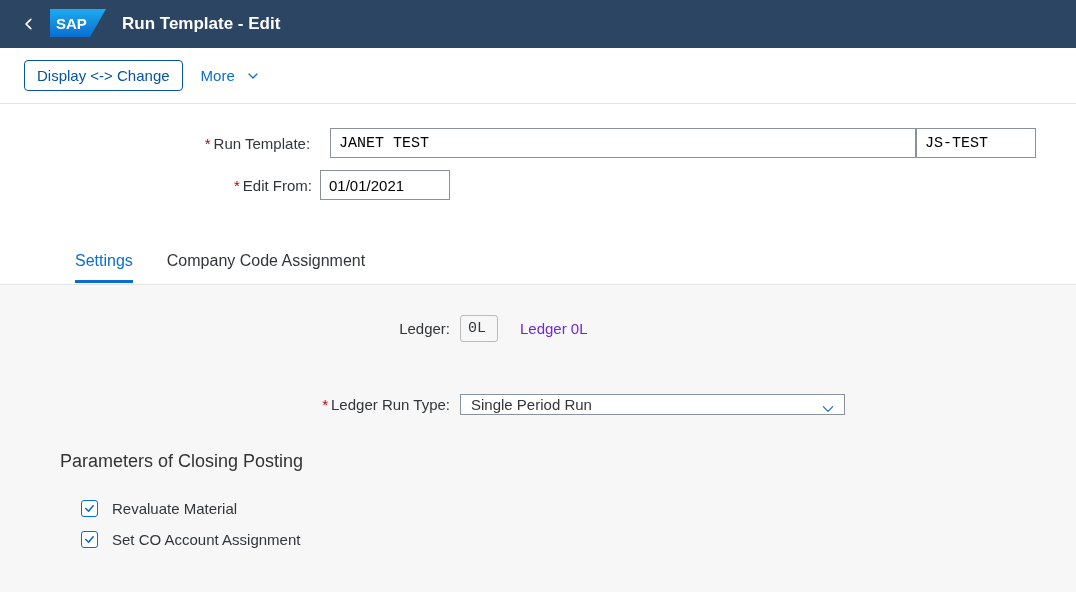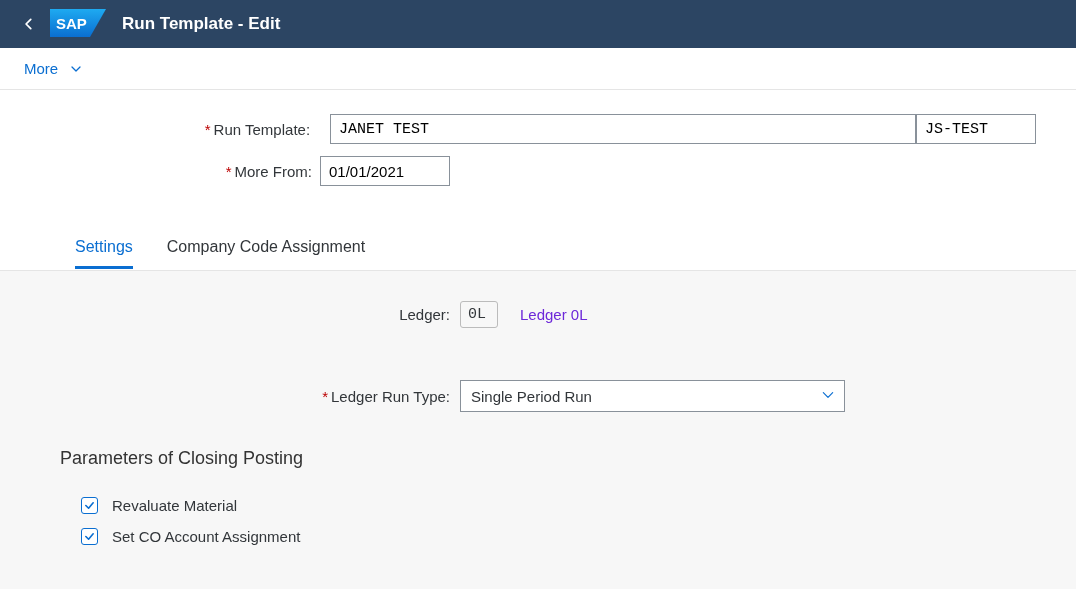--- a/index.html
+++ b/index.html
@@ -26,21 +26,21 @@
   .tabs { display: flex; gap: 34px; padding: 0 40px 0 75px; border-bottom: 1px solid transparent; }
   .tab { padding: 10px 0 10px 0; font-size: 16px; cursor: pointer; }
   .tab.active { color: #0a6ed1; border-bottom: 3px solid #0a6ed1; }
   
   .settings-panel { background: #f7f7f7; padding: 30px 60px; border-top: 1px solid #e5e5e5; }
   .panel-row { display: flex; align-items: center; margin-bottom: 12px; }
   .panel-label { width: 400px; text-align: right; padding-right: 10px; font-size: 15px; }
   .ledger-box { border: 1px solid #bbb; padding: 4px 7px; font-family: "Courier New", monospace; font-size: 15px; width: 38px; text-align: left; background:#f7f7f7; border-radius:3px; }
   .ledger-desc { margin-left: 22px; font-size: 15px; color: #6d28d9; }
   .select-wrap { position: relative; display: inline-block; }
-  .select-box { border: 1px solid #89919a; background: #fff; padding: 6px 34px 6px 10px; font-size: 15px; width: 385px; height: 32px; display:flex; align-items:center; }
+  .select-box { border: 1px solid #89919a; background: #fff; padding: 6px 34px 6px 10px; font-size: 15px; width: 385px; height: 21px; display:flex; align-items:center; }
   .select-chevron { position: absolute; right: 10px; top: 8px; color: #0a6ed1; }
   
   .section-head { font-size: 18px; font-weight: normal; color: #333; margin: 36px 0 28px 0; }
   .checkbox-row { display: flex; align-items: center; gap: 14px; margin-bottom: 14px; margin-left: 21px; }
   .checkbox { width: 17px; height: 17px; border: 1.5px solid #0a6ed1; border-radius: 3px; display:flex; align-items:center; justify-content:center; background:#fff; cursor:pointer; }
   .checkbox svg { width: 11px; height: 11px; }
   .checkbox-label { font-size: 15px; }
   
   .spacer { height: 40px; }
 </style>
@@ -62,36 +62,37 @@
           </linearGradient>
         </defs>
       <polygon points="0,0 56,0 40,28 0,28" fill="url(#g)"></polygon>
       <text x="6" y="20" font-family="Arial" font-weight="bold" font-size="15" fill="#fff">SAP</text>
     </svg>
   </div>
   <div class="header-title">Run Template - Edit</div>
 </div>
 
 <div class="toolbar">
+  <button class="display-change-btn">Display &lt;-&gt; Change</button>
   <span class="more-btn">
     <span>More</span>
     <svg width="12" height="12" viewBox="0 0 24 24">
         <path d="M4 8 L12 16 L20 8" stroke="#0a6ed1" stroke-width="2.5" fill="none" stroke-linecap="round" stroke-linejoin="round"></path>
       </svg>
   </span>
 </div>
 
 <div class="form-area">
   <div class="form-row">
     <div class="form-label"><span class="asterisk">*</span><span>Run Template:</span></div>
     <input class="input desc" value="JANET TEST" style="">
     <input class="input code" value="JS-TEST" style="">
   </div>
   <div class="form-row">
-    <div class="form-label"><span class="asterisk">*</span><span>More From:</span></div>
+    <div class="form-label"><span class="asterisk">*</span><span>Edit From:</span></div>
     <input class="input date" value="01/01/2021" style="">
   </div>
 </div>
 
 <div class="tabs">
   <div class="tab active">Settings</div>
   <div class="tab">Company Code Assignment</div>
 </div>
 
 <div class="settings-panel">

